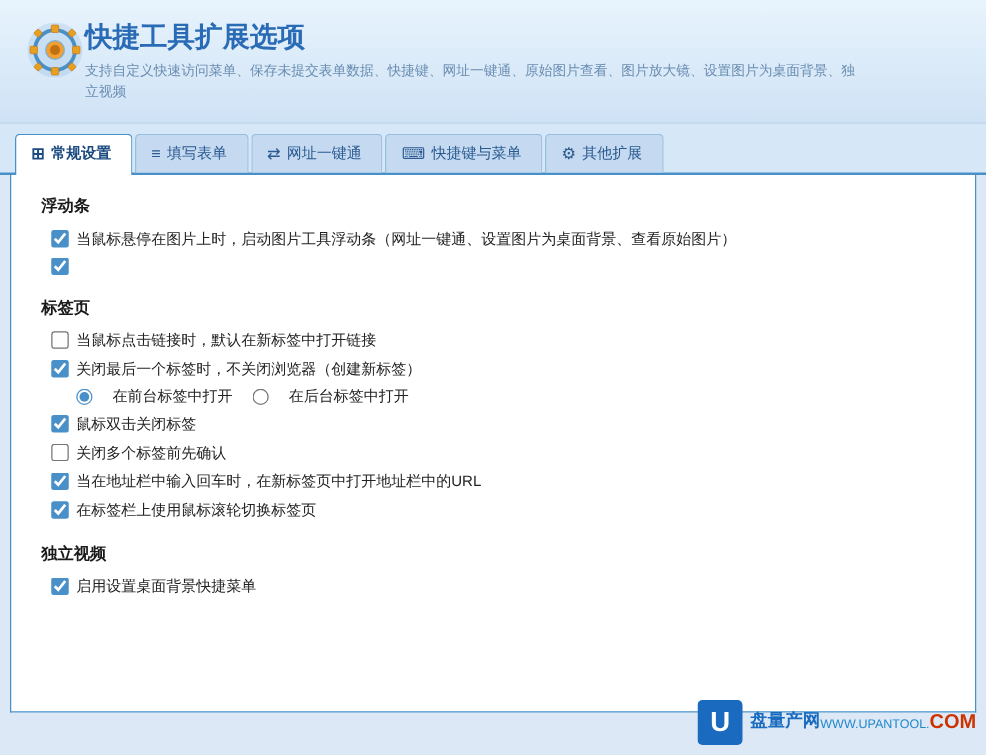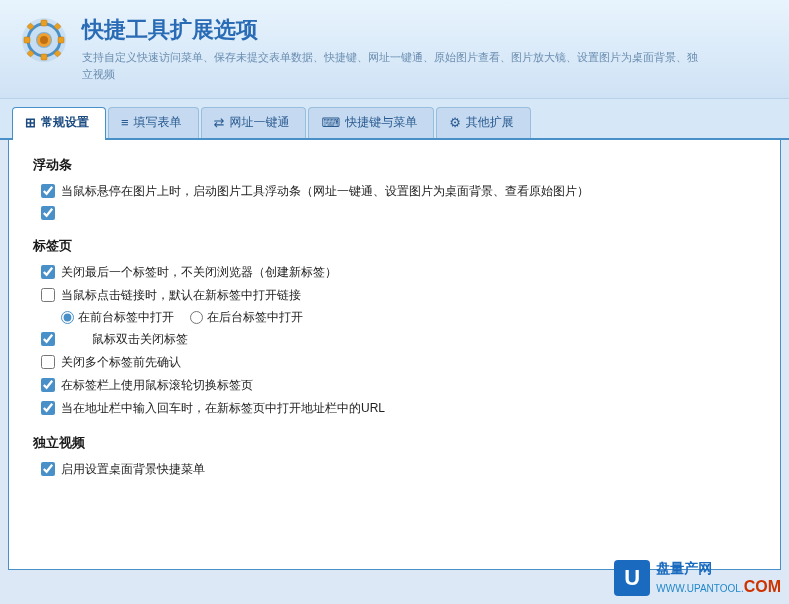--- a/index.html
+++ b/index.html
@@ -9,21 +9,20 @@
       background: #dce8f5;
       width: 789px;
       min-height: 604px;
       overflow: hidden;
     }
     .header {
       background: linear-gradient(180deg, #e8f4fd 0%, #cfe2f5 100%);
       padding: 16px 20px 14px 20px;
       display: flex;
       align-items: flex-start;
-      gap: 14px;
       border-bottom: 1px solid #b8d0e8;
     }
     .header-icon {
       width: 48px;
       height: 48px;
       flex-shrink: 0;
     }
     .header-text {}
     .header-title {
       font-size: 22px;
@@ -110,21 +109,21 @@
       display: flex;
       align-items: center;
       gap: 16px;
       padding: 2px 0 2px 28px;
       font-size: 12px;
       color: #222;
     }
     .radio-option {
       display: flex;
       align-items: center;
-      gap: 4px;
+      gap: 16px;
     }
     .radio-option input[type="radio"] {
       width: 13px;
       height: 13px;
       cursor: pointer;
       accent-color: #4a90c8;
     }
     .footer-watermark {
       position: fixed;
       bottom: 8px;
@@ -141,21 +140,21 @@
       display: flex;
       align-items: center;
       justify-content: center;
       color: white;
       font-size: 22px;
       font-weight: bold;
       font-family: Arial, sans-serif;
     }
     .watermark-text {
       display: flex;
-      flex-direction: column;
+      flex-direction: row;
       line-height: 1.2;
       justify-content: center;
     }
     .watermark-main {
       font-size: 14px;
       font-weight: bold;
       color: #1a6bbf;
     }
     .watermark-com {
       font-size: 16px;
@@ -220,52 +219,52 @@
 <div class="section-title">浮动条</div>
     <div class="checkbox-row">
       <input type="checkbox" checked="" style="">
       <label style="cursor: pointer;">当鼠标悬停在图片上时，启动图片工具浮动条（网址一键通、设置图片为桌面背景、查看原始图片）</label>
     </div>
     <div class="checkbox-row">
       <input type="checkbox" checked="" style="">
     </div>
     <div class="section-title">标签页</div>
     <div class="checkbox-row">
-      <input type="checkbox" checked="" style="">
-      <label style="cursor: pointer;">关闭最后一个标签时，不关闭浏览器（创建新标签）</label>
-    </div>
-    <div class="checkbox-row">
       <input type="checkbox" style="">
       <label style="cursor: pointer;">当鼠标点击链接时，默认在新标签中打开链接</label>
+    </div>
+    <div class="checkbox-row">
+      <input type="checkbox" checked="" style="">
+      <label style="cursor: pointer;">关闭最后一个标签时，不关闭浏览器（创建新标签）</label>
     </div>
     <div class="radio-row">
       <div class="radio-option">
         <input type="radio" name="open-position" checked="" style="">
         <label style="cursor: pointer;">在前台标签中打开</label>
       </div>
       <div class="radio-option">
         <input type="radio" name="open-position" style="">
         <label style="cursor: pointer;">在后台标签中打开</label>
       </div>
     </div>
     <div class="checkbox-row">
       <input type="checkbox" checked="" style="">
-      <label style="cursor: pointer; margin-left: 31px;">鼠标双击关闭标签</label>
+      <label style="cursor: pointer;">鼠标双击关闭标签</label>
     </div>
     <div class="checkbox-row">
       <input type="checkbox" style="">
       <label style="cursor: pointer;">关闭多个标签前先确认</label>
     </div>
     <div class="checkbox-row">
       <input type="checkbox" checked="" style="">
+      <label style="cursor: pointer;">当在地址栏中输入回车时，在新标签页中打开地址栏中的URL</label>
+    </div>
+    <div class="checkbox-row">
+      <input type="checkbox" checked="" style="">
       <label style="cursor: pointer;">在标签栏上使用鼠标滚轮切换标签页</label>
-    </div>
-    <div class="checkbox-row">
-      <input type="checkbox" checked="" style="">
-      <label style="cursor: pointer;">当在地址栏中输入回车时，在新标签页中打开地址栏中的URL</label>
     </div>
     <div class="section-title">独立视频</div>
     <div class="checkbox-row">
       <input type="checkbox" checked="" style="">
       <label style="cursor: pointer;">启用设置桌面背景快捷菜单</label>
     </div>
   </div>
 
 <div class="footer-watermark">
   <div class="watermark-u">U</div>

